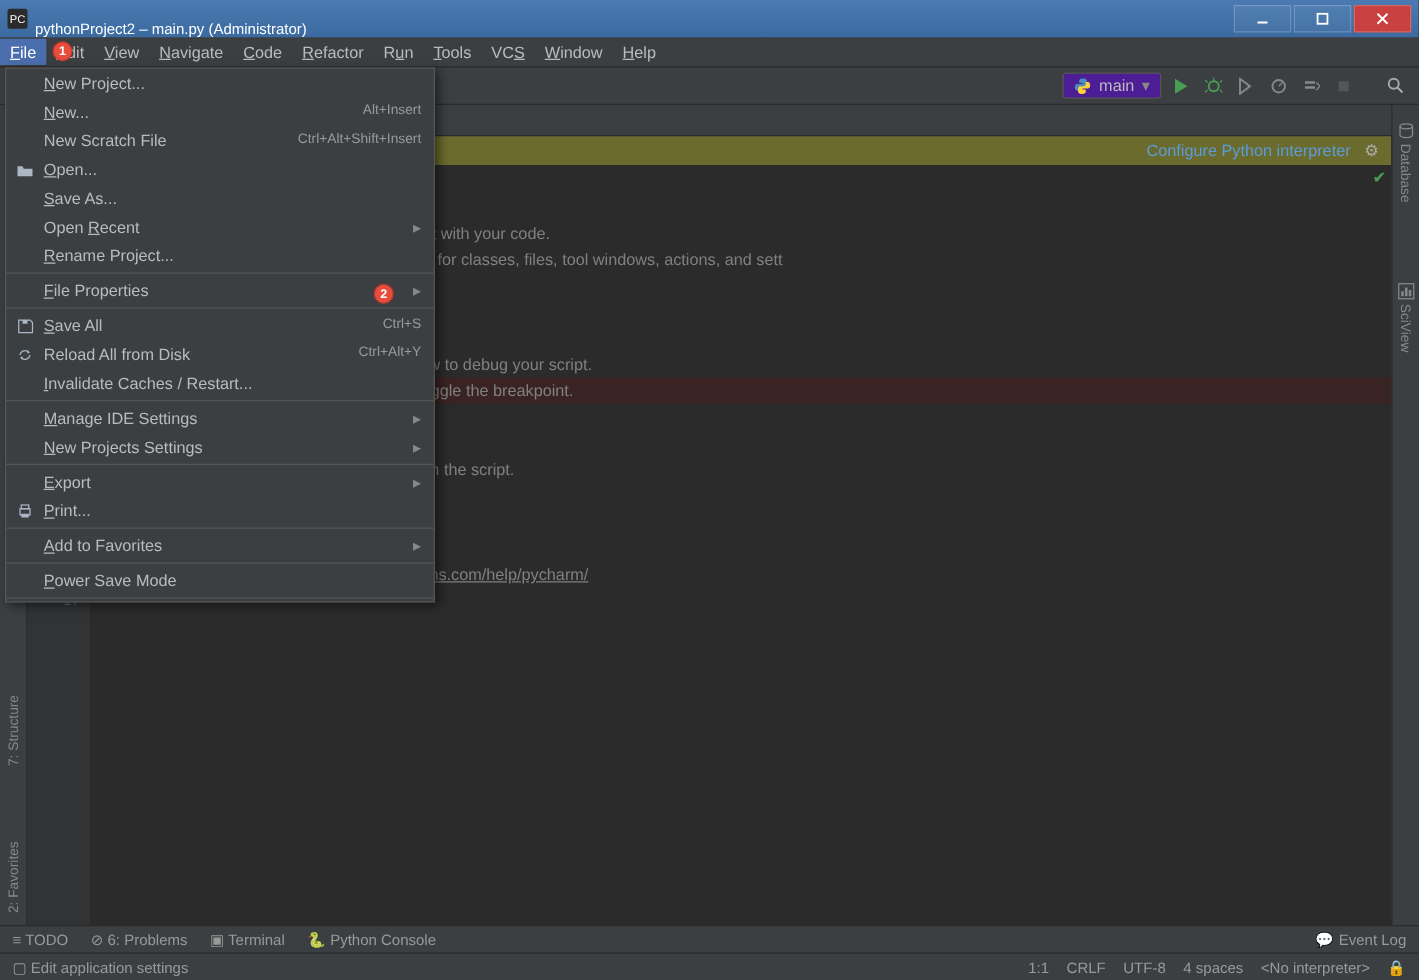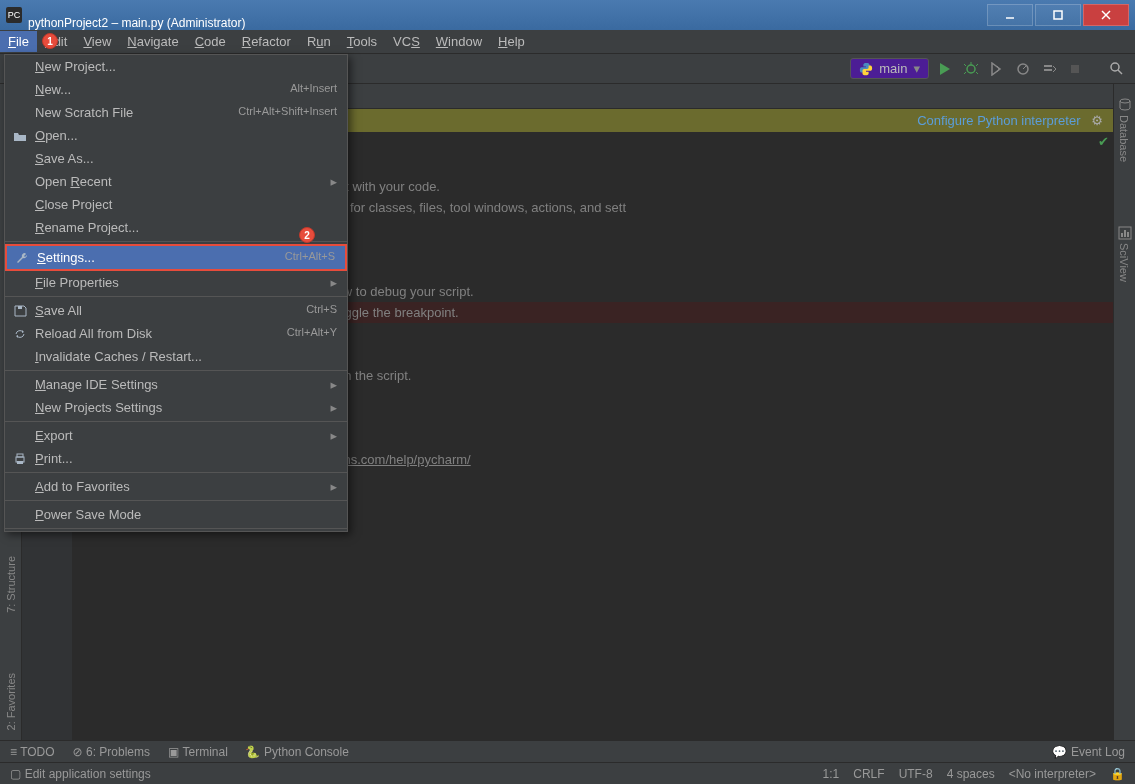--- a/index.html
+++ b/index.html
@@ -184,35 +184,24 @@
     </div>
     <div class="dd-item">
       <span><u>S</u>ave As...</span>
       <span class="dd-sh"></span>
     </div>
     <div class="dd-item">
       <span>Open <u>R</u>ecent</span>
       <span class="dd-arr">▸</span>
     </div>
     <div class="dd-item">
-      <span><u>C</u>lose Project</span>
-      <span class="dd-sh"></span>
-    </div>
-    <div class="dd-item">
       <span><u>R</u>ename Project...</span>
       <span class="dd-sh"></span>
     </div>
     <div class="dd-sep"></div>
-    <div class="dd-item hl">
-      <span class="dd-ic"><svg width="14" height="14">
-          <path d="M10 2a3 3 0 0 0-3 4L2 11l1 1 5-5a3 3 0 0 0 4-3l-2 2-1-1 2-2z" fill="#a9b7c6"></path>
-        </svg></span>
-      <span><u>S</u>ettings...</span>
-      <span class="dd-sh">Ctrl+Alt+S</span>
-    </div>
     <div class="dd-item">
       <span><u>F</u>ile Properties</span>
       <span class="dd-arr">▸</span>
     </div>
     <div class="dd-sep"></div>
     <div class="dd-item">
       <span class="dd-ic"><svg width="14" height="14">
           <path d="M2 2h9l2 2v8H2z" fill="none" stroke="#a9b7c6"></path>
           <rect x="5" y="2" width="4" height="3" fill="#a9b7c6"></rect>
         </svg></span>

